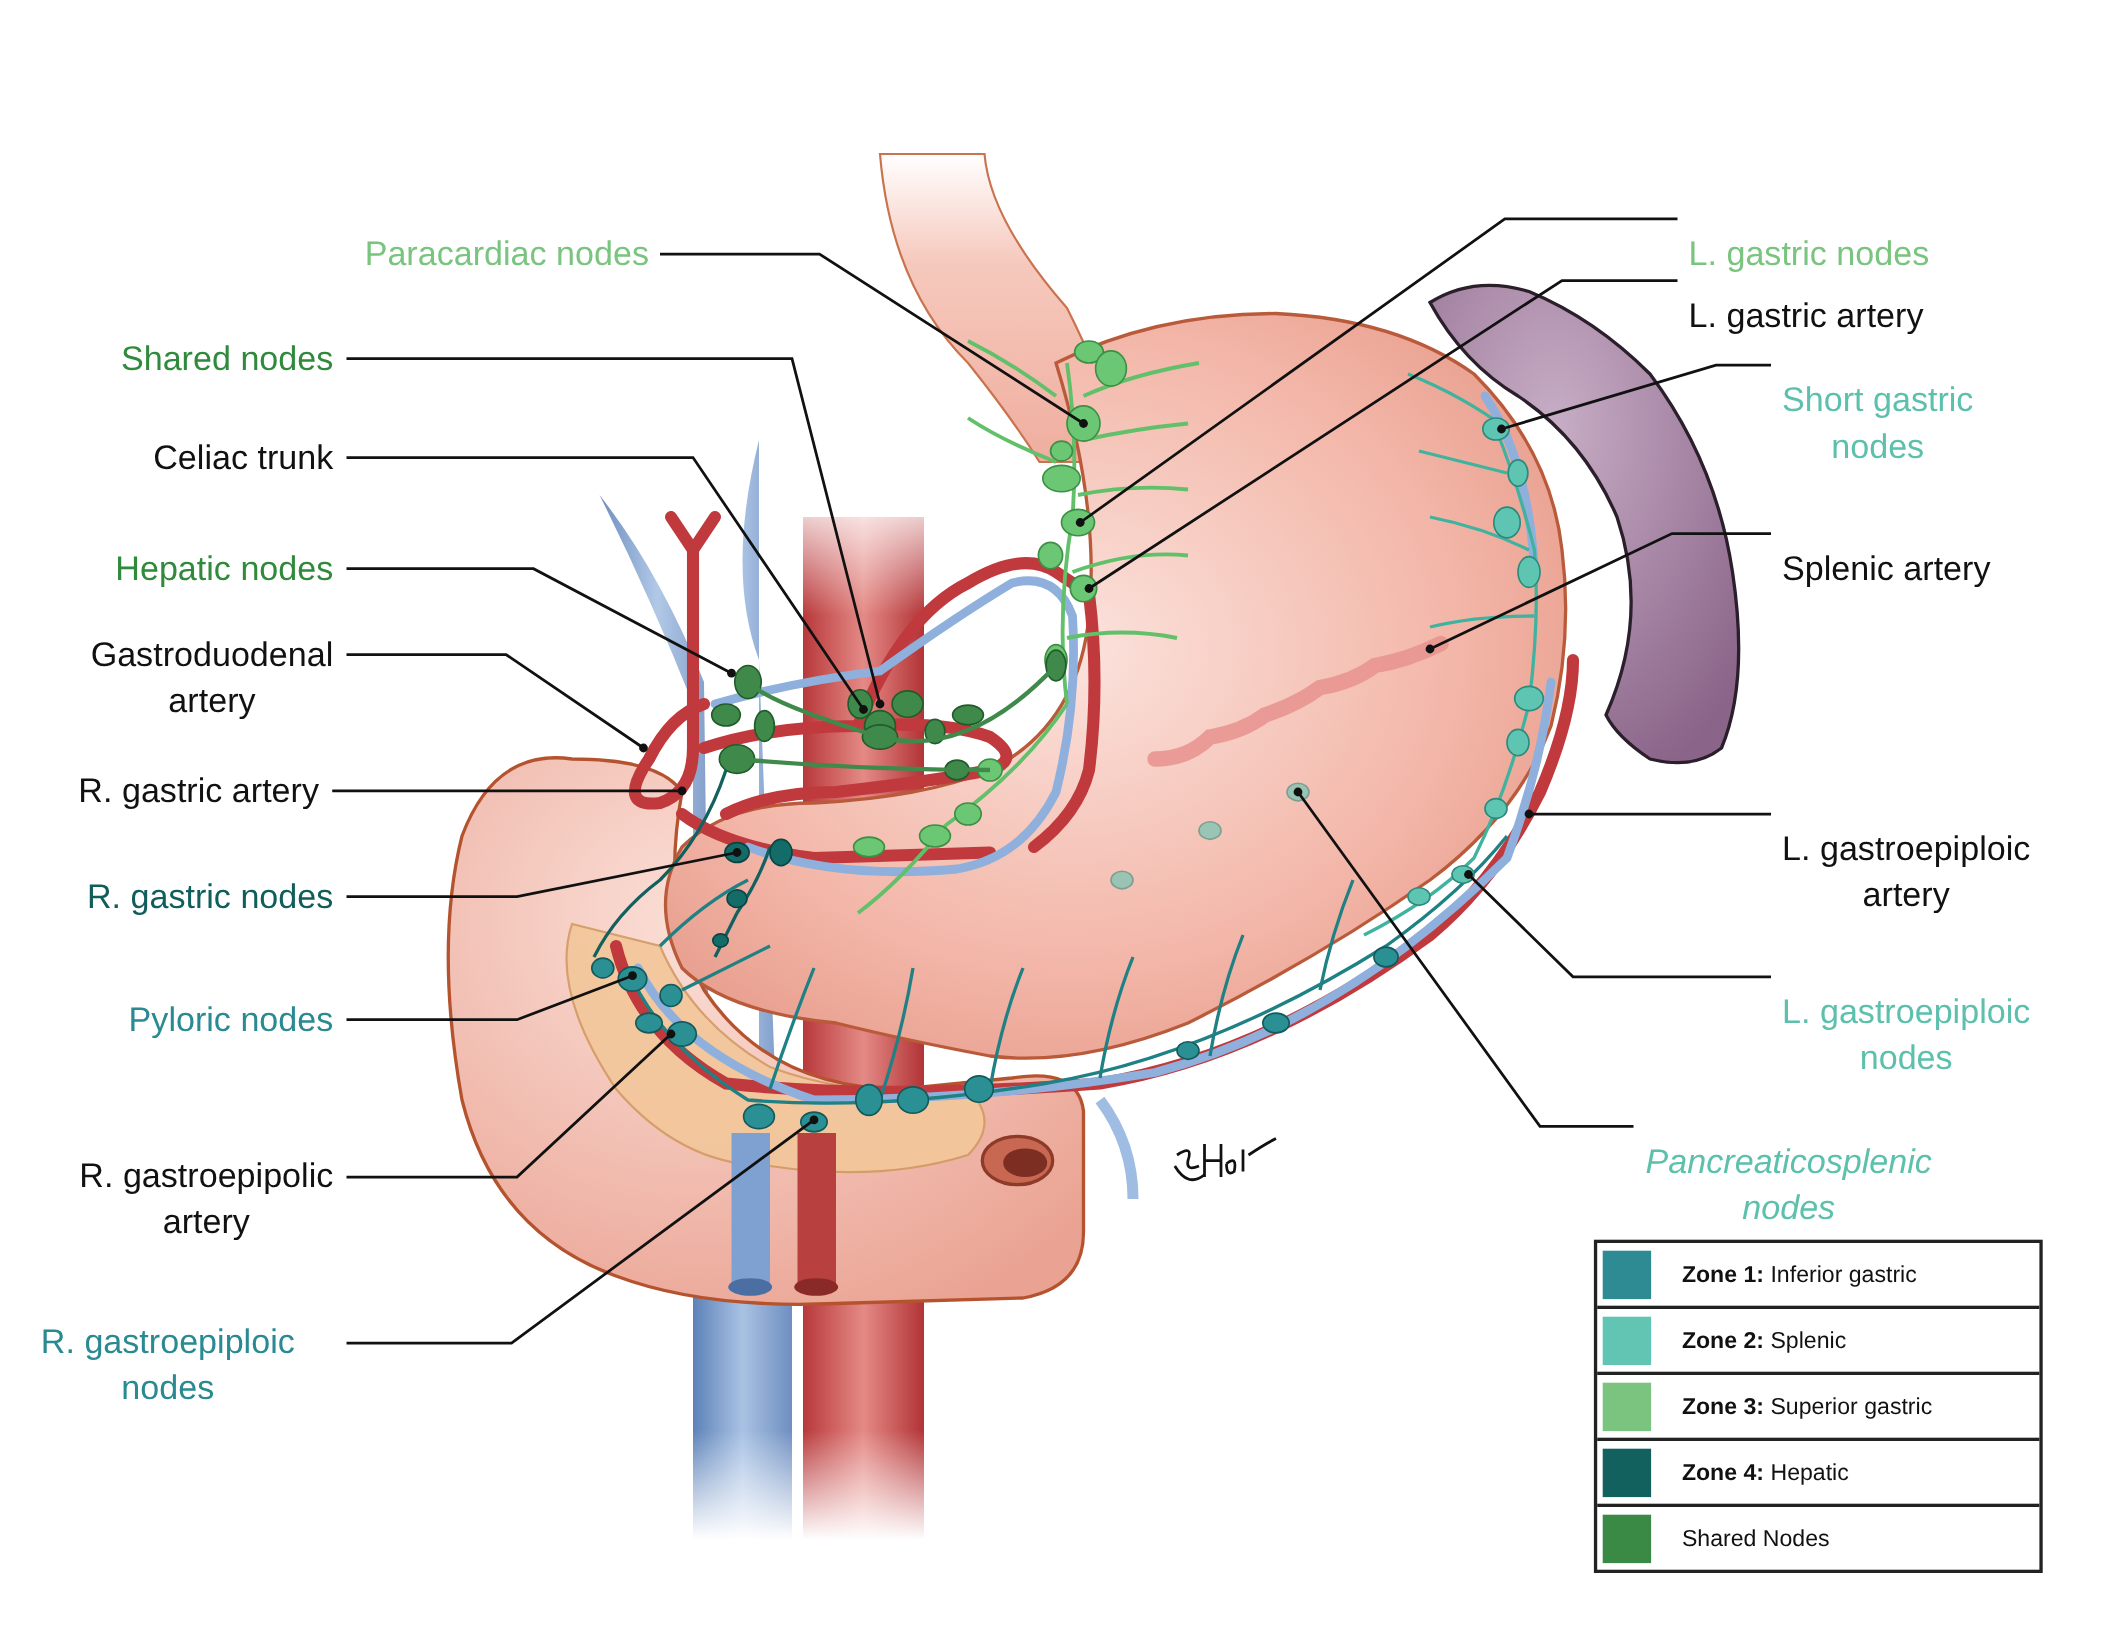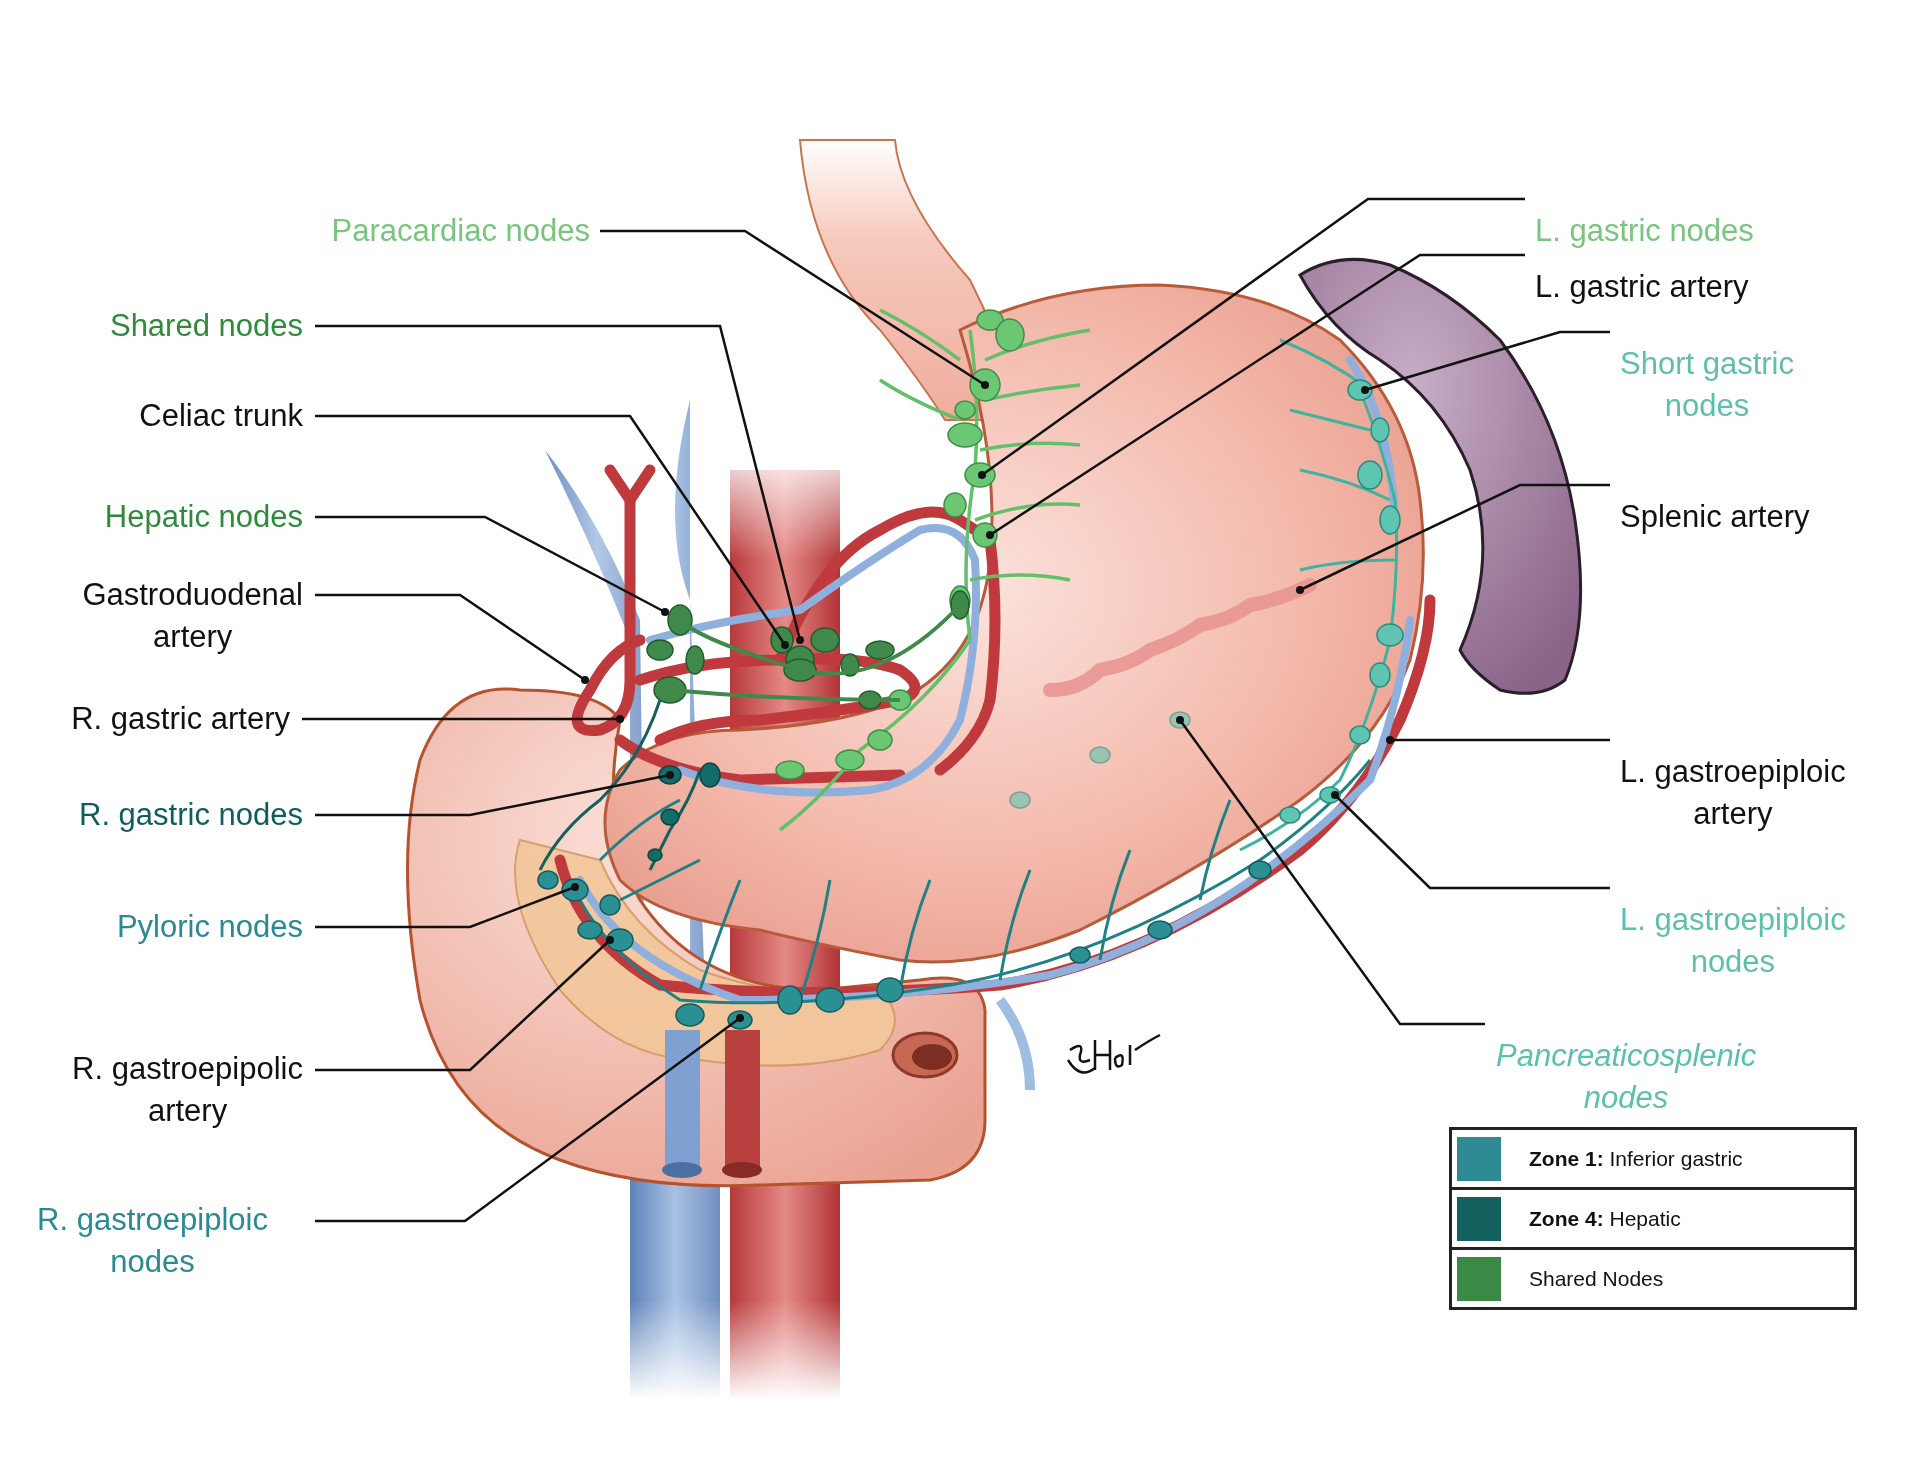--- a/index.html
+++ b/index.html
@@ -305,20 +305,28 @@
   <span style="color:#5cc0ad">Pancreaticosplenic</span>
   <span style="color:#5cc0ad">nodes</span>
 </div>
 
 <div class="legend">
   <div class="legend-row">
     <div class="swatch" style="background:#2e8b94"></div>
     <div class="legend-text"><b>Zone 1:</b><span> Inferior gastric</span></div>
   </div>
   <div class="legend-row">
+    <div class="swatch" style="background:#62c4b2"></div>
+    <div class="legend-text"><b>Zone 2:</b><span> Splenic</span></div>
+  </div>
+  <div class="legend-row">
+    <div class="swatch" style="background:#7ac47f"></div>
+    <div class="legend-text"><b>Zone 3:</b><span> Superior gastric</span></div>
+  </div>
+  <div class="legend-row">
     <div class="swatch" style="background:#12615f"></div>
     <div class="legend-text"><b>Zone 4:</b><span> Hepatic</span></div>
   </div>
   <div class="legend-row">
     <div class="swatch" style="background:#3a8a46"></div>
     <div class="legend-text"><b></b><span>Shared Nodes</span></div>
   </div>
 </div>
 
 </body></html>

